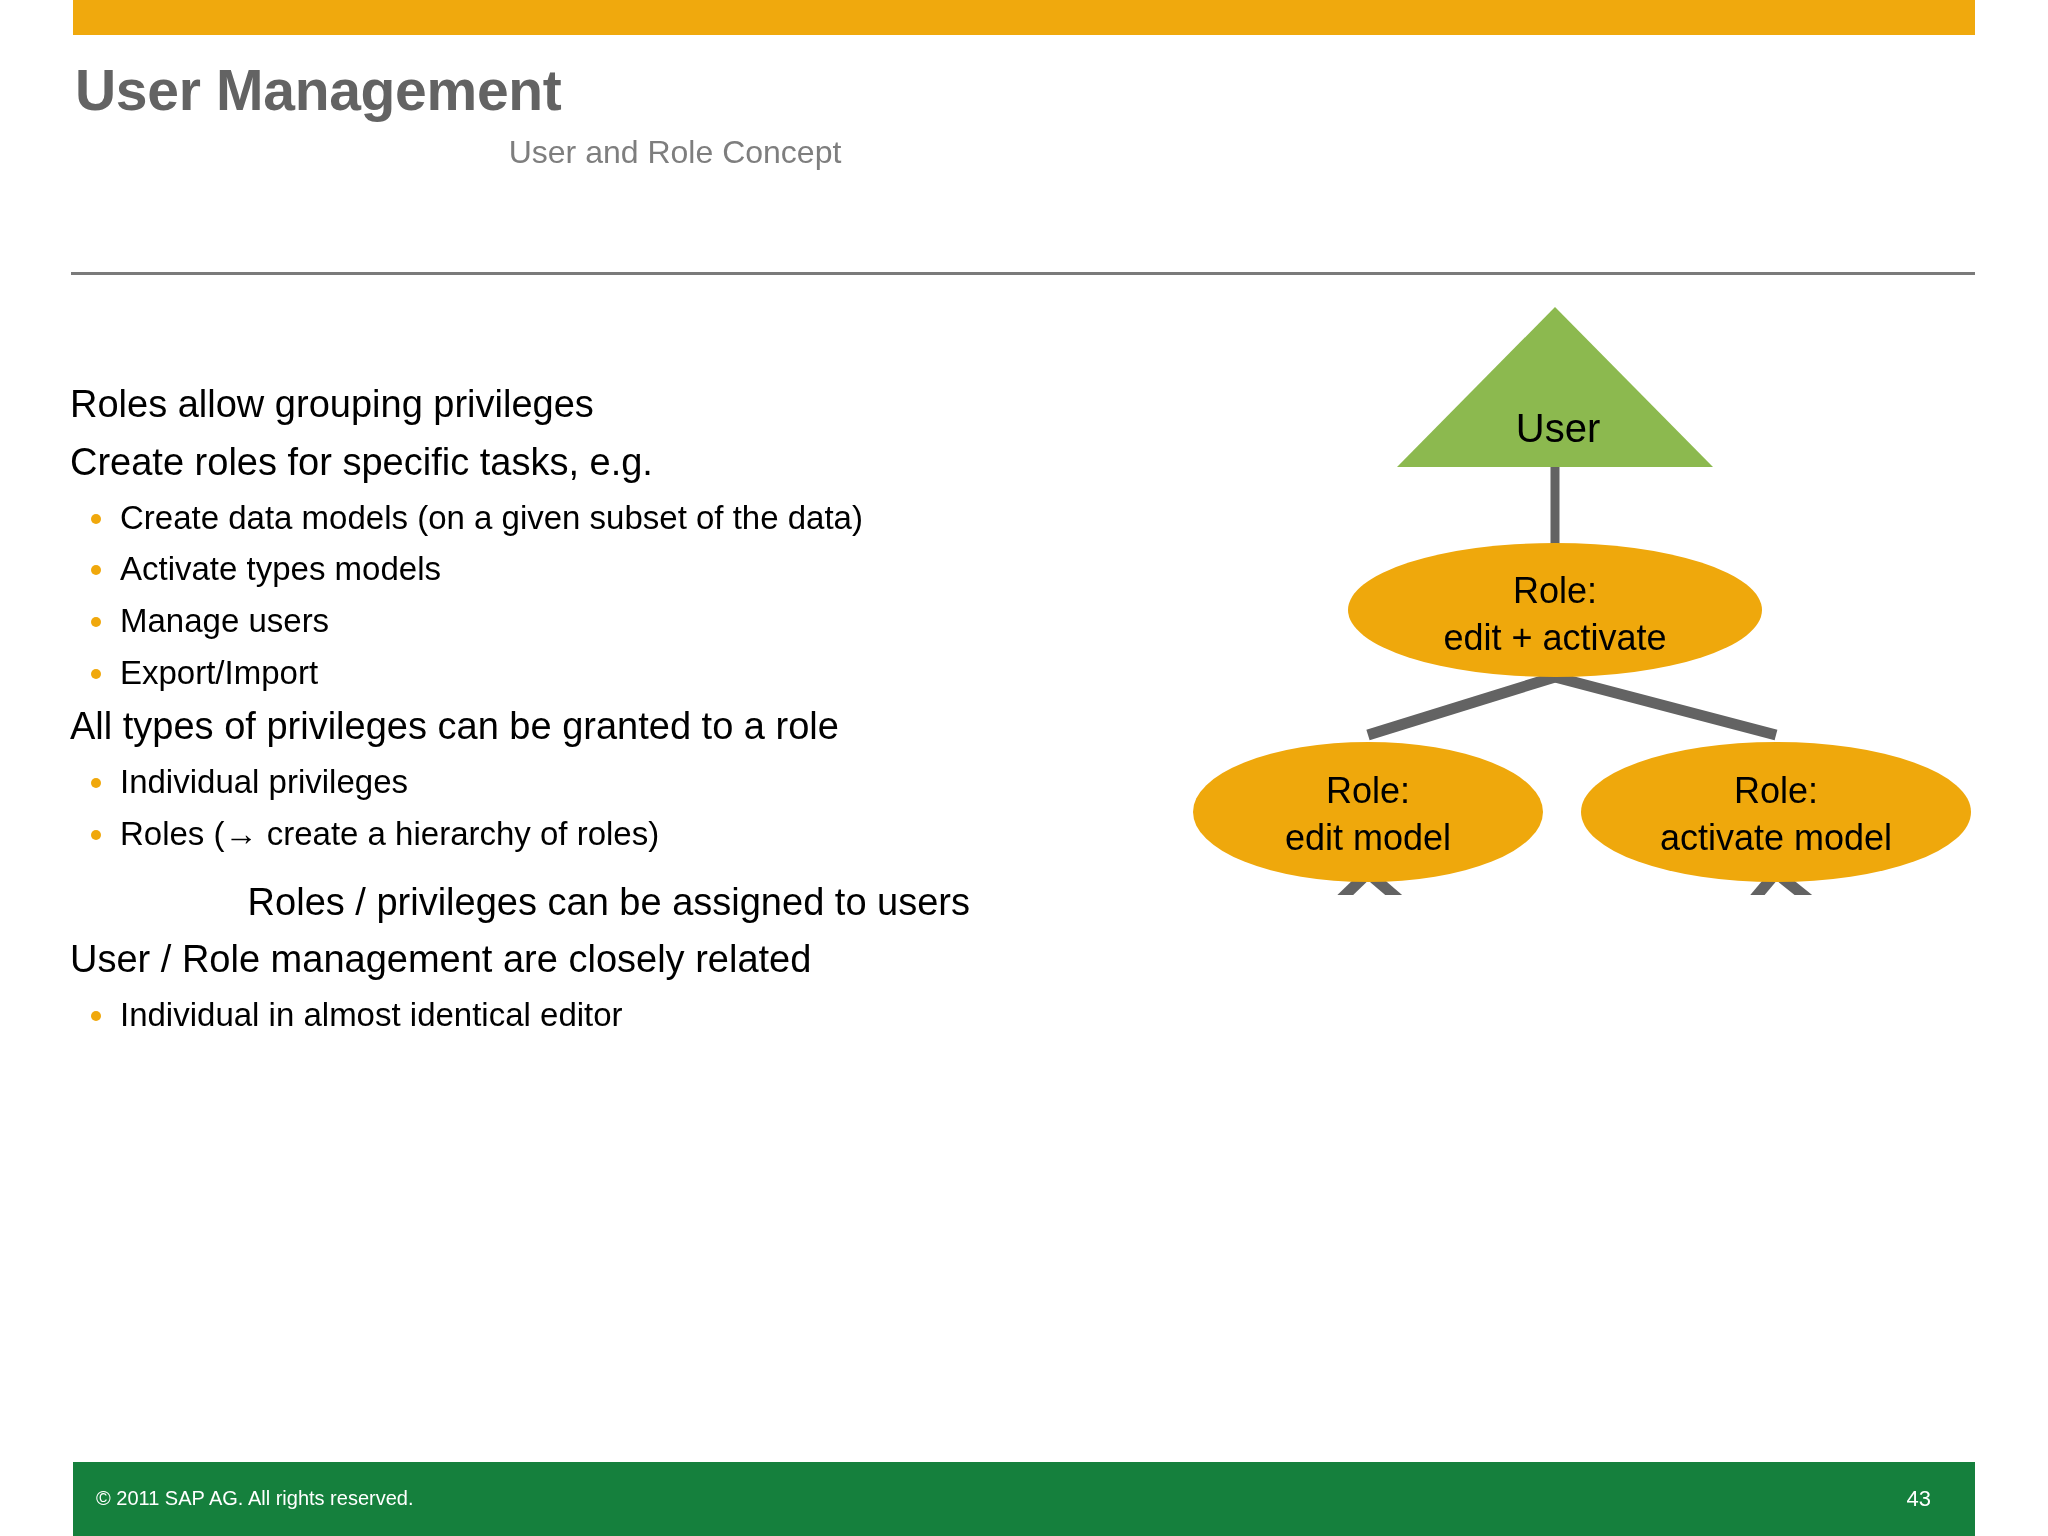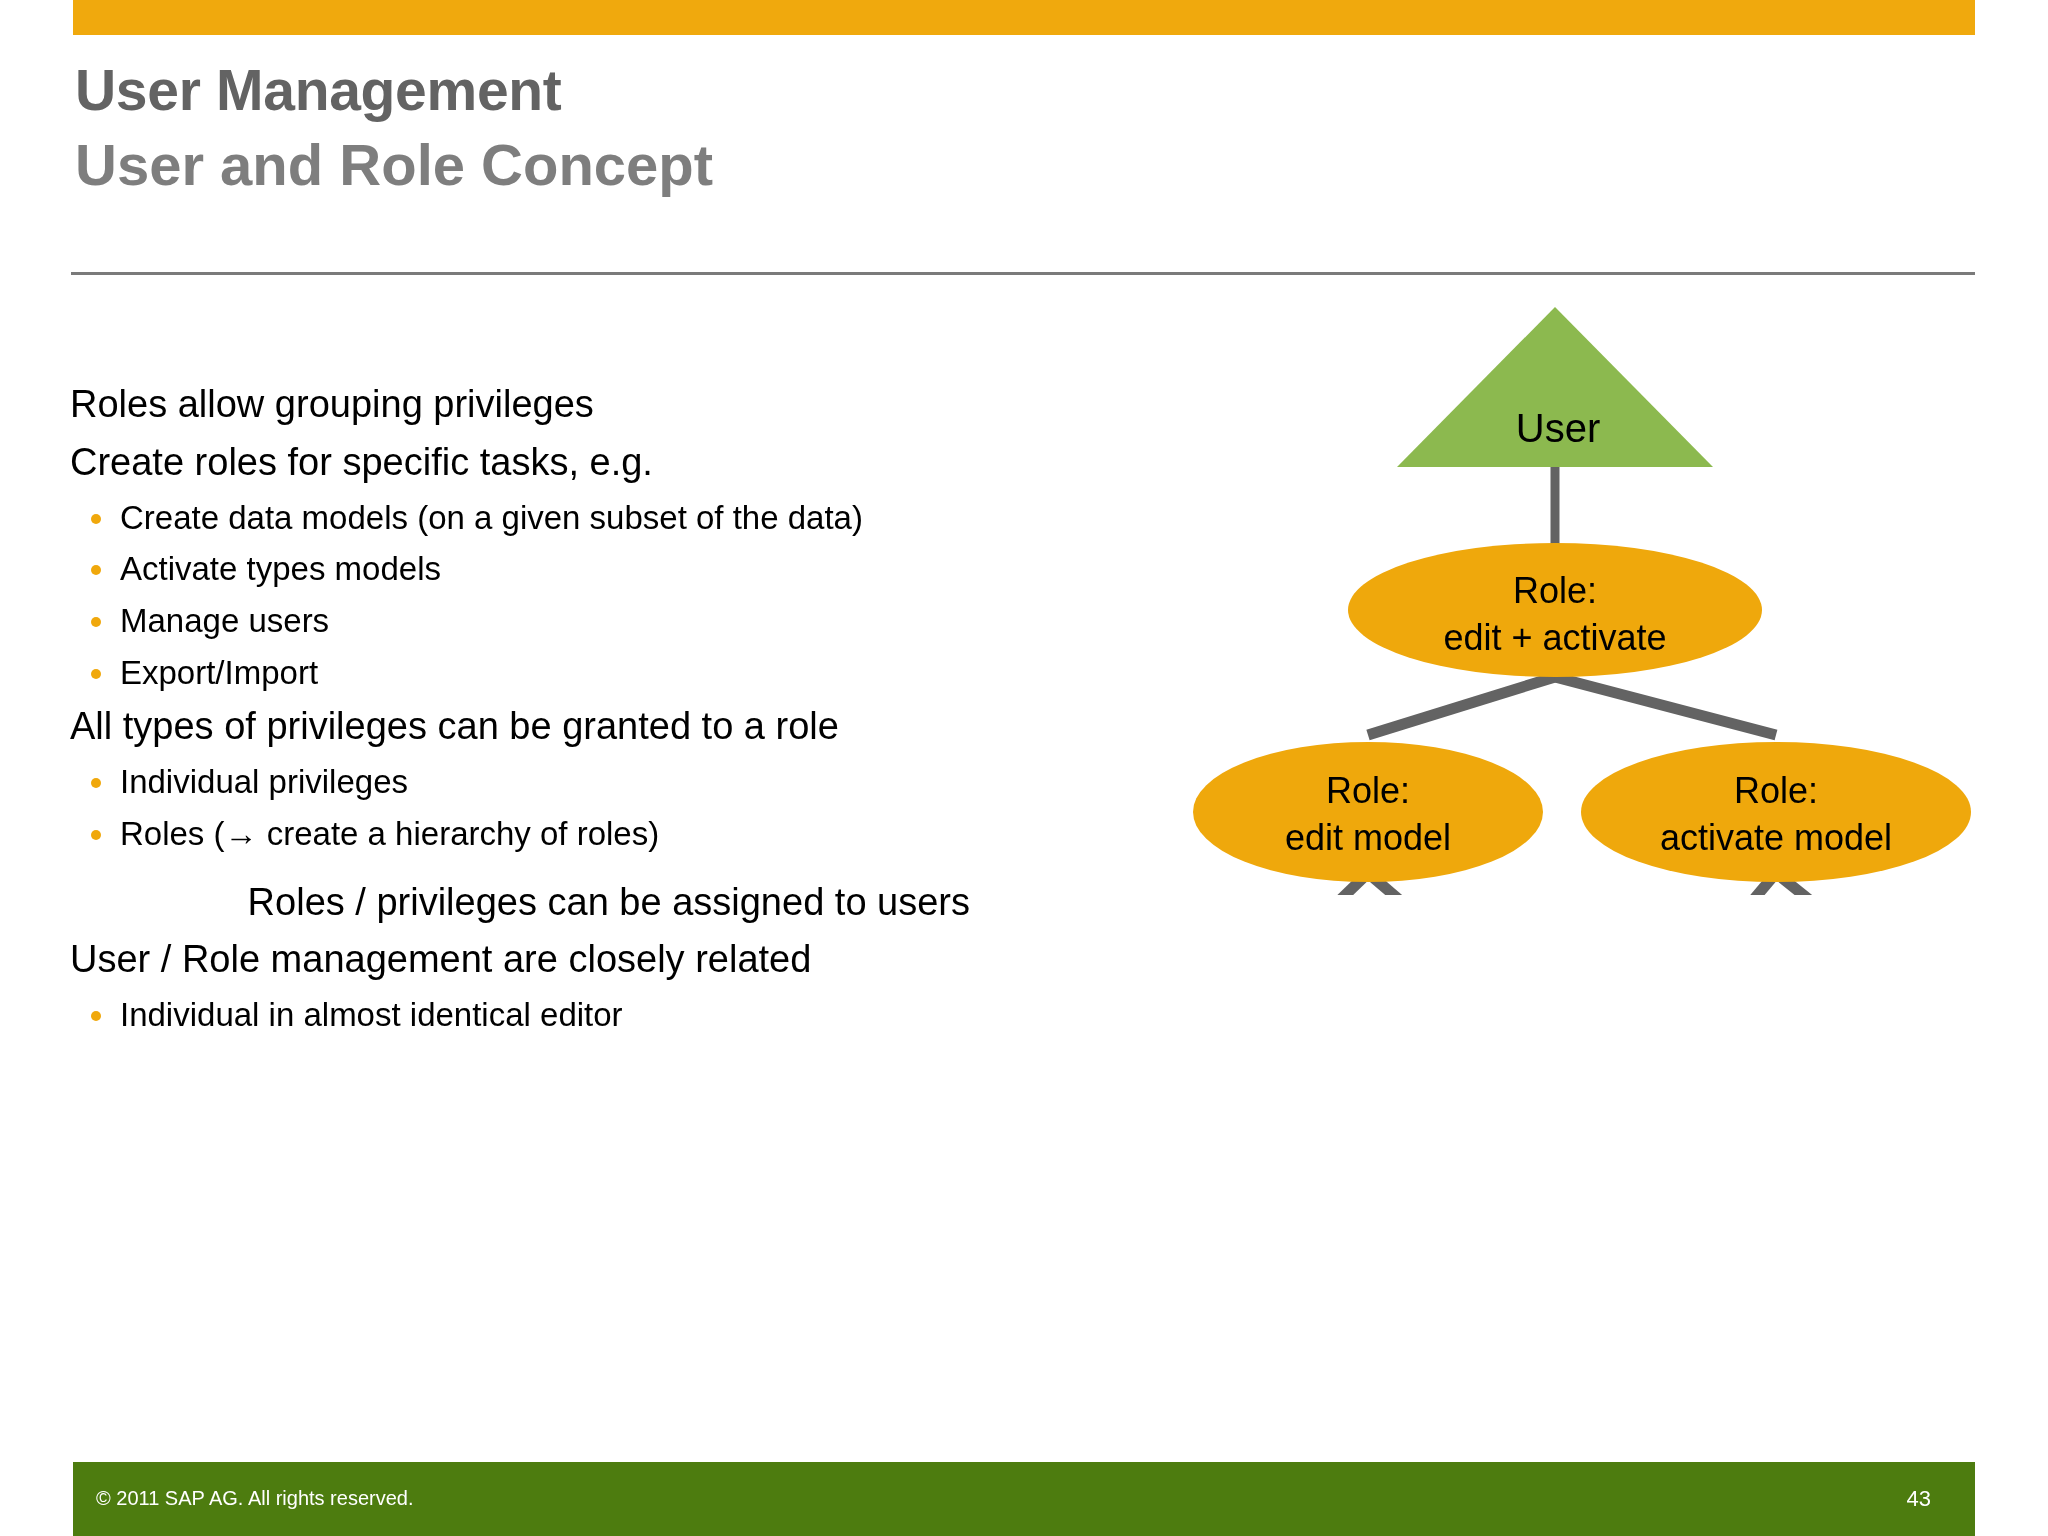--- a/index.html
+++ b/index.html
@@ -35,26 +35,27 @@
   }
   .slide-title {
     font-size: 57px;
     font-weight: bold;
     color: #636363;
     line-height: 1.0;
     letter-spacing: -0.3px;
     white-space: nowrap;
   }
   .slide-subtitle {
-    font-size: 58px;
-    font-weight: bold;
+    font-size: 32px;
+    font-weight: normal;
     color: #7E7E7E;
     line-height: 1.0;
     margin-top: 17px;
     white-space: nowrap;
+    text-align: center;
   }
   .title-rule {
     position: absolute;
     left: 71px;
     top: 272px;
     width: 1904px;
     height: 3px;
     background: #7A7A7A;
   }
 
@@ -110,21 +111,21 @@
     text-anchor: middle;
   }
 
   
   .footer {
     position: absolute;
     left: 73px;
     top: 1462px;
     width: 1902px;
     height: 74px;
-    background: #4d7c0f;
+    background: #15803d;
   }
   .footer-copy {
     position: absolute;
     left: 23px;
     top: 25px;
     color: #FFFFFF;
     font-size: 20px;
     white-space: nowrap;
   }
   .footer-page {

